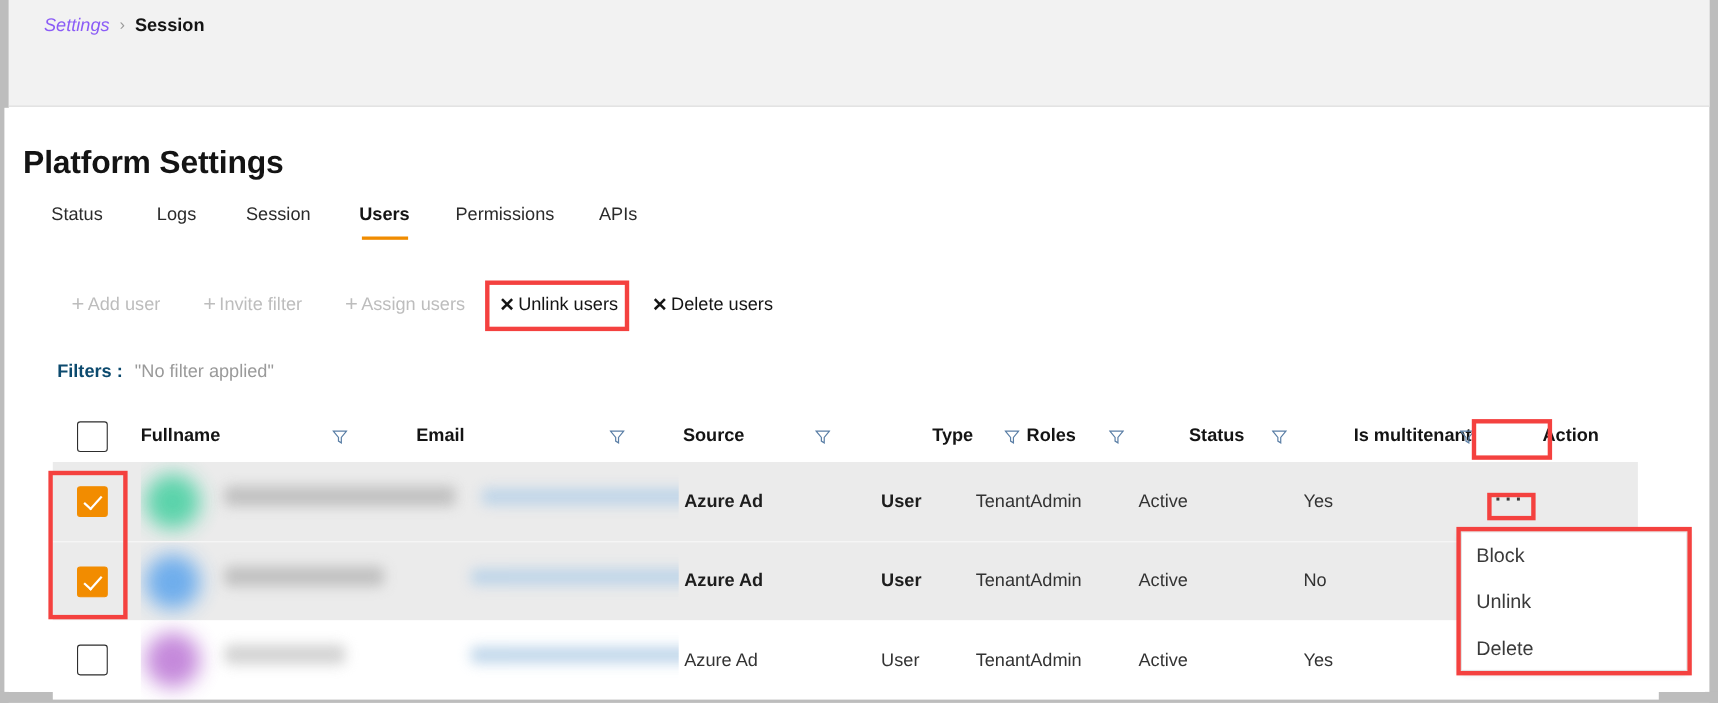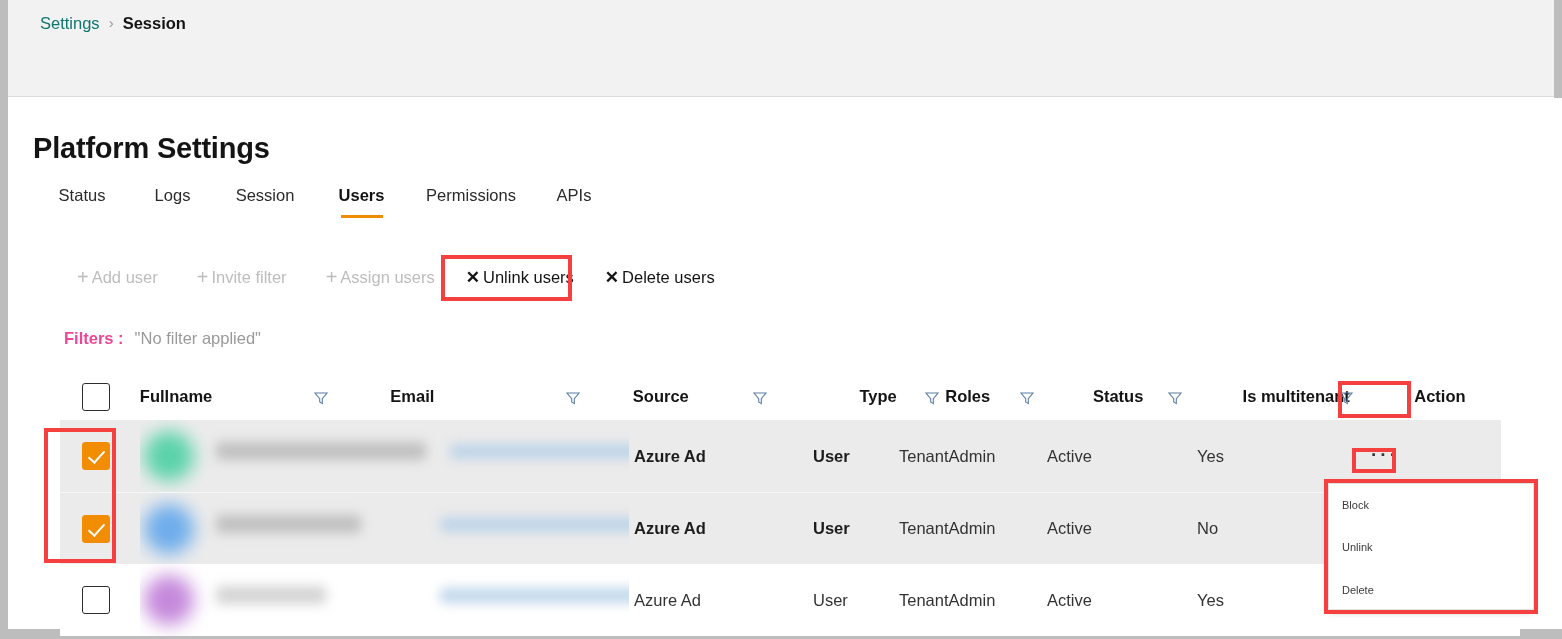--- a/index.html
+++ b/index.html
@@ -31,30 +31,30 @@
   .topbar {
     position: absolute; left: 8px; top: 0; width: 1546px; height: 97px;
     background: #f2f2f2;
     border-bottom: 1px solid #dcdcdc;
   }
   .breadcrumb {
     position: absolute; left: 32px; top: 14px;
     display: flex; align-items: center; gap: 9px;
     font-size: 16.5px;
   }
-  .bc-parent { color: #0f766e; }
+  .bc-parent { color: #8b5cf6; font-style: italic; }
   .bc-sep {
     color: #9b9b9b; font-size: 15px; line-height: 1;
     transform: translateY(-1px);
   }
   .bc-current { color: #141414; font-weight: bold; }
 
   
   .page {
-    position: absolute; left: 16px; top: 98px; width: 1546px; height: 531px;
+    position: absolute; left: 4px; top: 98px; width: 1546px; height: 531px;
     background: #ffffff;
   }
   .page-title {
     position: absolute; left: 17px; top: 34px;
     font-size: 29px; font-weight: bold; color: #141414;
     letter-spacing: -0.2px;
   }
 
   
   .tabs {
@@ -115,21 +115,21 @@
   .redbox-action { left: 1338px; top: 381px; width: 73px; height: 37px; }
   .redbox-dots   { left: 1352px; top: 448px; width: 44px; height: 25px; }
   .redbox-menu   { left: 1324px; top: 479px; width: 214px; height: 135px; }
 
   
   .filters {
     position: absolute; left: 48px; top: 231px;
     display: flex; align-items: baseline; gap: 11px;
     font-size: 16.5px;
   }
-  .filters-label { font-weight: bold; color: #ec4899; }
+  .filters-label { font-weight: bold; color: #0c4a6e; }
   .filters-value { color: #9a9a9a; }
 
   
   .table {
     position: absolute; left: 44px; top: 275px;
     width: 1460px;
   }
   .thead {
     position: relative; height: 47px;
     display: flex; align-items: flex-start;
@@ -253,21 +253,21 @@
     width: 206px; height: 127px;
     background: #ffffff;
     border: 1px solid #e2e2e2;
     box-shadow: 0 2px 7px rgba(0,0,0,.22);
     z-index: 30;
   }
   .menu-item {
     height: 42.3px;
     display: flex; align-items: center;
     padding-left: 13px;
-    font-size: 11px; color: #3a3a3a;
+    font-size: 18px; color: #3a3a3a;
     cursor: pointer;
   }
 </style>
 </head>
 <body>
 
 <div class="edge-left"></div>
 <div class="edge-right"></div>
 <div class="edge-bottom"></div>
 

